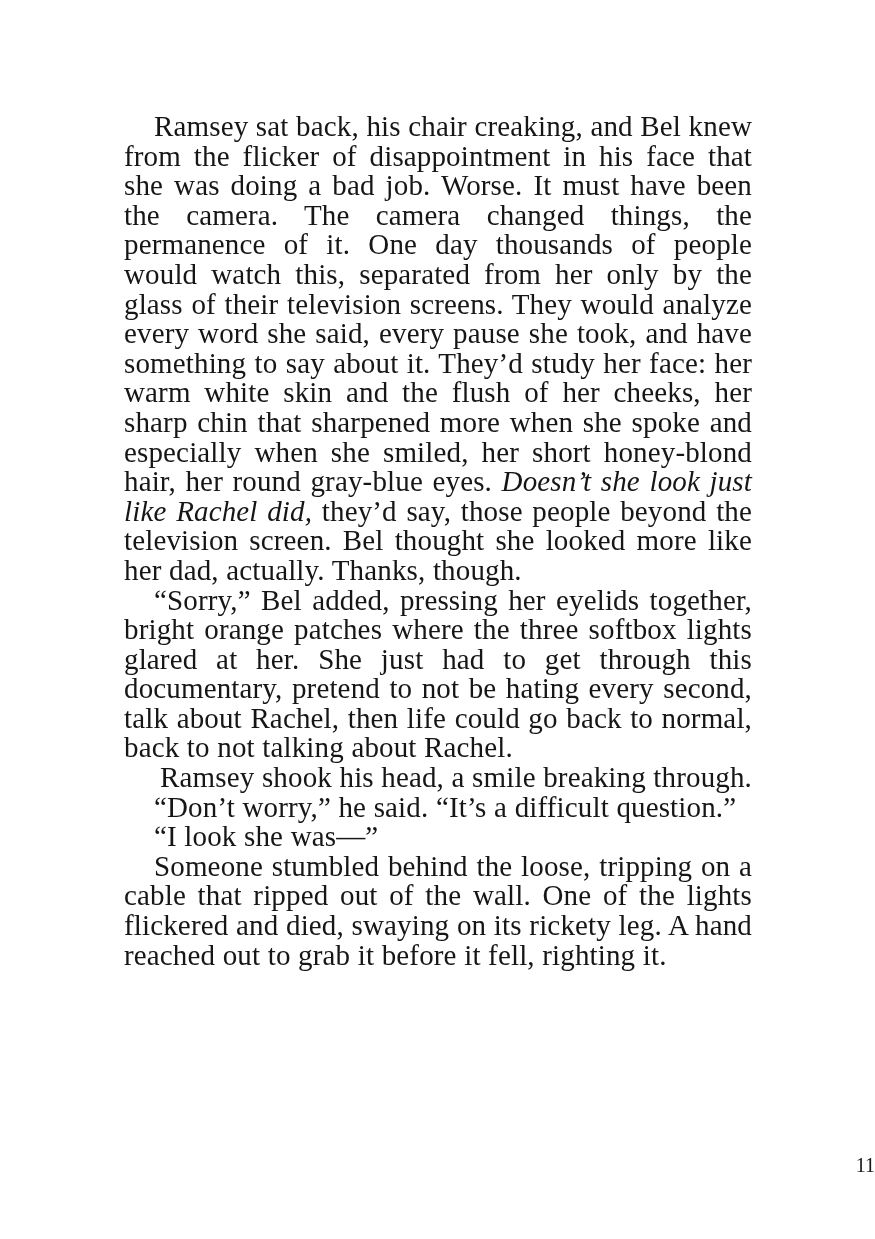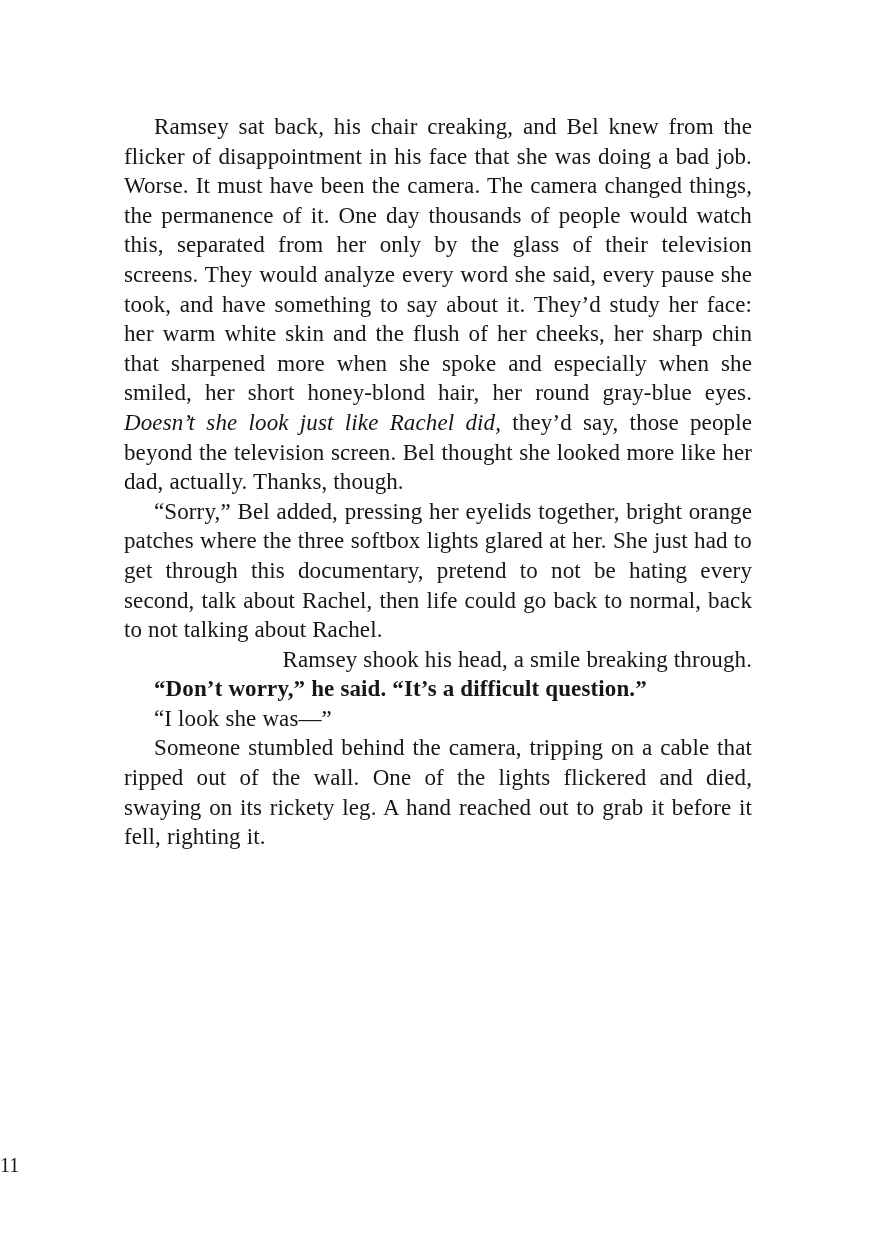--- a/index.html
+++ b/index.html
@@ -27,54 +27,54 @@
     position: absolute;
     left: 124px;
     top: 112px;
     width: 628px;
   }
   p.para {
     margin: 0;
     padding: 0;
     text-indent: 30px;
     text-align: justify;
-    font-size: 23px;
+    font-size: 29px;
     line-height: 29.6px;
     letter-spacing: 0.005em;
     word-spacing: 0.005em;
     -webkit-hyphens: none;
     hyphens: none;
   }
   p.para.last-short {
     text-align: left;
   }
   em.italic-run {
     font-style: italic;
   }
   .folio {
     position: absolute;
     left: 0;
     top: 1152px;
     width: 875px;
-    text-align: left;
+    text-align: right;
     font-size: 20px;
     line-height: 26px;
     color: #161616;
     font-family: "Liberation Serif", "DejaVu Serif", serif;
   }
 </style>
 </head>
 <body>
 
 <div class="page">
 
   <div class="text-block">
     <p class="para">Ramsey sat back, his chair creaking, and Bel knew from the flicker of disappointment in his face that she was doing a bad job. Worse. It must have been the camera. The camera changed things, the permanence of it. One day thousands of people would watch this, separated from her only by the glass of their television screens. They would analyze every word she said, every pause she took, and have something to say about it. They’d study her face: her warm white skin and the flush of her cheeks, her sharp chin that sharpened more when she spoke and especially when she smiled, her short honey-blond hair, her round gray-blue eyes. <em class="italic-run">Doesn’t she look just like Rachel did,</em> they’d say, those people beyond the television screen. Bel thought she looked more like her dad, actually. Thanks, though.</p>
     <p class="para">“Sorry,” Bel added, pressing her eyelids together, bright orange patches where the three softbox lights glared at her. She just had to get through this documentary, pretend to not be hating every second, talk about Rachel, then life could go back to normal, back to not talking about Rachel.</p>
     <p class="para last-short" style="text-align: right;">Ramsey shook his head, a smile breaking through.</p>
-    <p class="para last-short" style="text-align: left; font-weight: bold;">“Don’t worry,” he said. “It’s a difficult question.”</p>
+    <p class="para last-short" style="text-align: left;">“Don’t worry,” he said. “It’s a difficult question.”</p>
     <p class="para last-short" style="text-align: left;">“I look she was—”</p>
-    <p class="para">Someone stumbled behind the camera, tripping on a cable that ripped out of the wall. One of the lights flickered and died, swaying on its rickety leg. A hand reached out to grab it before it fell, righting it.</p>
+    <p class="para">Someone stumbled behind the loose, tripping on a cable that ripped out of the wall. One of the lights flickered and died, swaying on its rickety leg. A hand reached out to grab it before it fell, righting it.</p>
   </div>
 
   <div class="folio">11</div>
 
 </div>
 
 </body></html>

